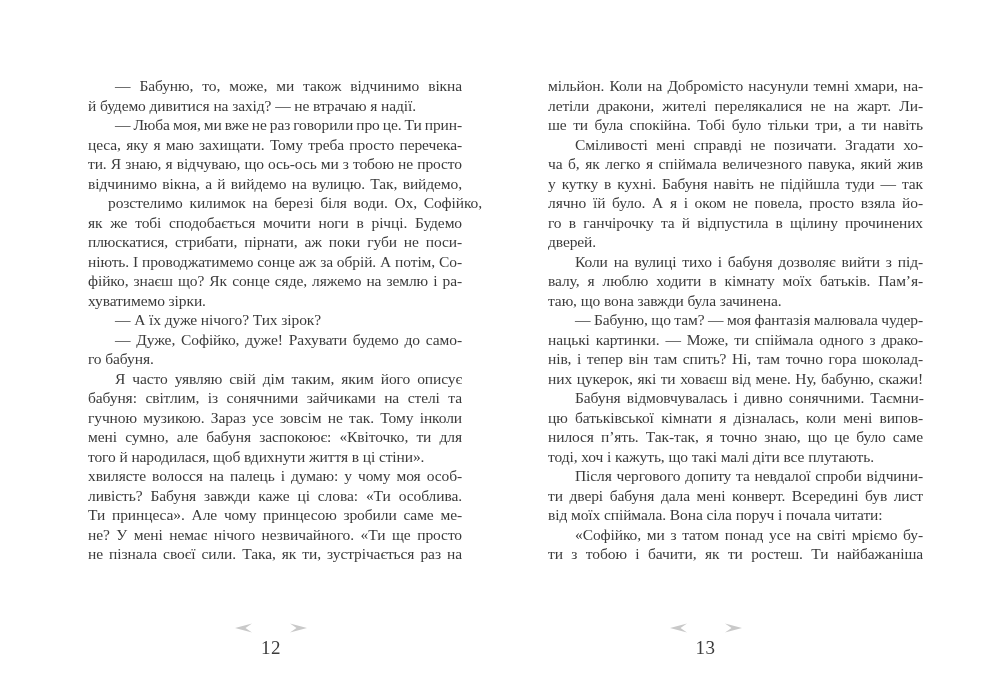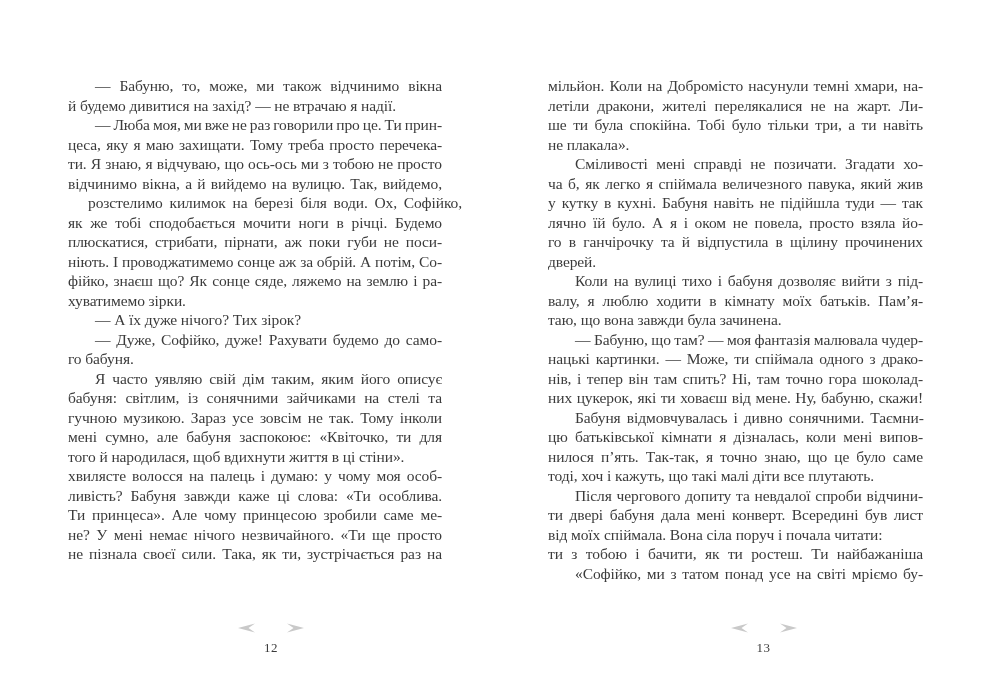--- a/index.html
+++ b/index.html
@@ -9,37 +9,37 @@
     width:991px; height:683px;
     background:#ffffff;
     font-family:"Liberation Serif","DejaVu Serif",serif;
     color:#3b3b3b;
     overflow:hidden;
   }
   .page-text {
     position:absolute; top:76px;
     font-size:15.5px;
   }
-  .page-text.left  { left:68px;  width:374px; }
+  .page-text.left  { left:88px;  width:374px; }
   .page-text.right { left:548px; width:375px; }
   .line {
     height:19.5px; line-height:19.5px;
     white-space:nowrap;
     letter-spacing:-0.1px;
   }
   .line.indent { padding-left:27px; }
   .page-footer {
     position:absolute; top:618px; height:20px;
     display:flex; align-items:center; justify-content:center;
     gap:9px;
   }
   .page-footer.left  { left:84px;  width:374px; }
-  .page-footer.right { left:576px; width:375px;text-align:right; }
+  .page-footer.right { left:518px; width:375px;text-align:right; }
   .folio-number {
-    font-size:13px; line-height:20px; color:#3b3b3b;
+    font-size:19px; line-height:20px; color:#3b3b3b;
     letter-spacing:0.5px;
     margin-top:39px;
   }
   .ornament { display:block; }
 </style>
 </head>
 <body>
 
 <div class="book">
 
@@ -67,43 +67,42 @@
       <div class="line"><span style="word-spacing: 2.28993px;">хвилясте волосся на палець і думаю: у чому моя особ-</span></div>
       <div class="line"><span style="word-spacing: 4.22545px;">ливість? Бабуня завжди каже ці слова: «Ти особлива.</span></div>
       <div class="line"><span style="word-spacing: 3.04018px;">Ти принцеса». Але чому принцесою зробили саме ме-</span></div>
       <div class="line"><span style="word-spacing: 2.80859px;">не? У мені немає нічого незвичайного. «Ти ще просто</span></div>
       <div class="line"><span style="word-spacing: 2.31597px;">не пізнала своєї сили. Така, як ти, зустрічається раз на</span></div>
     </div>
   <div class="page-text right">
       <div class="line"><span style="word-spacing: 1.33482px;">мільйон. Коли на Добромісто насунули темні хмари, на-</span></div>
       <div class="line"><span style="word-spacing: 4.4442px;">летіли дракони, жителі перелякалися не на жарт. Ли-</span></div>
       <div class="line"><span style="word-spacing: 2.73906px;">ше ти була спокійна. Тобі було тільки три, а ти навіть</span></div>
-      <div class="line"><span>не плакала».</span></div>
       <div class="line indent"><span style="word-spacing: 4.69531px;">Сміливості мені справді не позичати. Згадати хо-</span></div>
       <div class="line"><span style="word-spacing: 1.8316px;">ча б, як легко я спіймала величезного павука, який жив</span></div>
       <div class="line"><span style="word-spacing: 2.21875px;">у кутку в кухні. Бабуня навіть не підійшла туди — так</span></div>
       <div class="line"><span style="word-spacing: 2.96875px;">лячно їй було. А я і оком не повела, просто взяла йо-</span></div>
       <div class="line"><span style="word-spacing: 3.44727px; text-align: center;">го в ганчірочку та й відпустила в щілину прочинених</span></div>
       <div class="line"><span>дверей.</span></div>
       <div class="line indent"><span style="word-spacing: 2.11111px;">Коли на вулиці тихо і бабуня дозволяє вийти з під-</span></div>
       <div class="line"><span style="word-spacing: 4.24219px;">валу, я люблю ходити в кімнату моїх батьків. Пам’я-</span></div>
       <div class="line"><span>таю, що вона завжди була зачинена.</span></div>
       <div class="line indent"><span style="word-spacing: -0.253906px;">— Бабуню, що там? — моя фантазія малювала чудер-</span></div>
       <div class="line"><span style="word-spacing: 2.13477px;">нацькі картинки. — Може, ти спіймала одного з драко-</span></div>
       <div class="line"><span style="word-spacing: 1.85312px;">нів, і тепер він там спить? Ні, там точно гора шоколад-</span></div>
       <div class="line"><span style="word-spacing: 0.831597px;">них цукерок, які ти ховаєш від мене. Ну, бабуню, скажи!</span></div>
       <div class="line indent"><span style="word-spacing: 2.29062px;">Бабуня відмовчувалась і дивно сонячними. Таємни-</span></div>
       <div class="line"><span style="word-spacing: 3.54911px;">цю батьківської кімнати я дізналась, коли мені випов-</span></div>
       <div class="line"><span style="word-spacing: 3.29514px;">нилося п’ять. Так-так, я точно знаю, що це було саме</span></div>
       <div class="line"><span>тоді, хоч і кажуть, що такі малі діти все плутають.</span></div>
       <div class="line indent"><span style="word-spacing: 1.04427px;">Після чергового допиту та невдалої спроби відчини-</span></div>
       <div class="line"><span style="word-spacing: 2.83203px;">ти двері бабуня дала мені конверт. Всередині був лист</span></div>
       <div class="line"><span>від моїх спіймала. Вона сіла поруч і почала читати:</span></div>
+      <div class="line indent"><span style="word-spacing: 1.99132px;">«Софійко, ми з татом понад усе на світі мріємо бу-</span></div>
       <div class="line"><span style="word-spacing: 4.69271px;">ти з тобою і бачити, як ти ростеш. Ти найбажаніша</span></div>
-      <div class="line indent"><span style="word-spacing: 1.99132px;">«Софійко, ми з татом понад усе на світі мріємо бу-</span></div>
     </div>
 
   <div class="page-footer left">
     <svg class="ornament" width="17" height="10" viewBox="0 0 17 10">
       <polygon points="17,0.5 0,5 17,9.5 10.5,5" fill="#c9c9c9"></polygon>
     </svg>
     <span class="folio-number">12</span>
     <svg class="ornament" width="17" height="10" viewBox="0 0 17 10">
       <polygon points="0,0.5 17,5 0,9.5 6.5,5" fill="#c9c9c9"></polygon>
     </svg>

